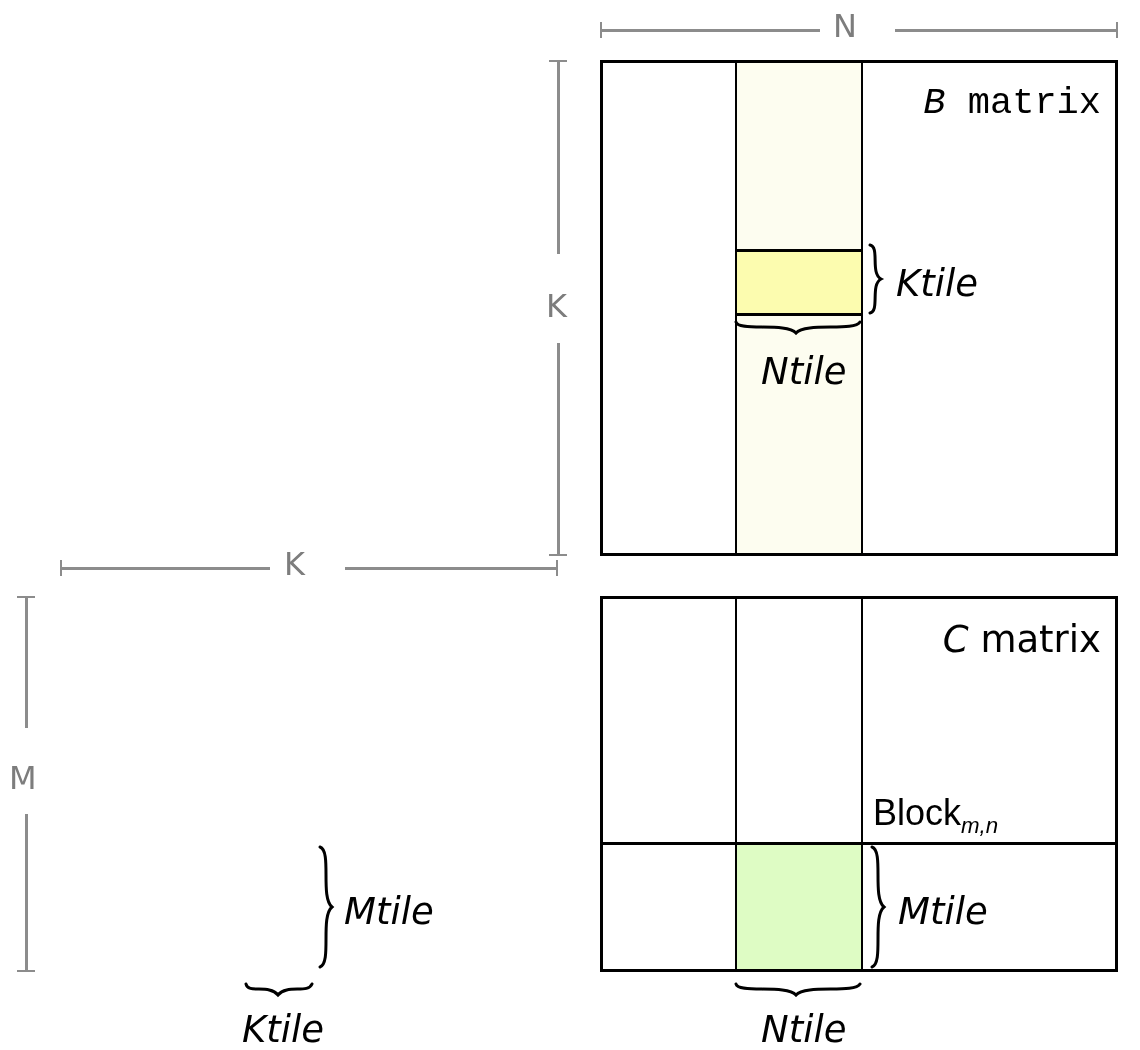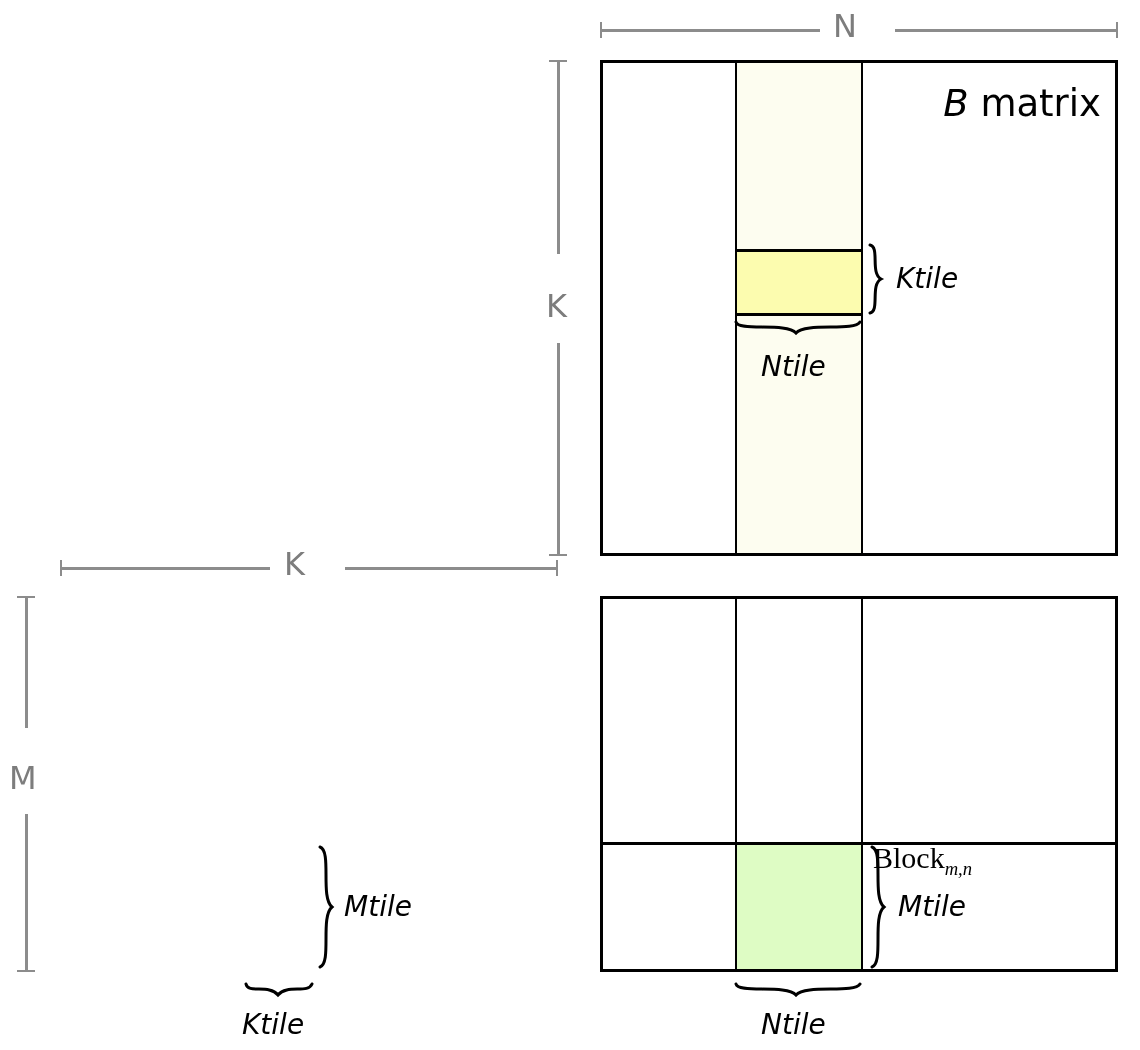--- a/index.html
+++ b/index.html
@@ -32,27 +32,26 @@
   .dim .cap{position:absolute;background:#8c8c8c;}
   .dim .lbl{
     position:absolute;color:#7d7d7d;font-size:32px;line-height:1;
     font-family:"DejaVu Sans","Liberation Sans",sans-serif;white-space:nowrap;
   }
 
   
   .brace{position:absolute;}
   .brace svg{display:block;overflow:visible;}
   .blabel{
-    position:absolute;font-style:italic;font-size:28px;line-height:1;white-space:nowrap;
+    position:absolute;font-style:italic;font-size:37px;line-height:1;white-space:nowrap;
     font-family:"DejaVu Sans","Liberation Sans",sans-serif;
   }
   .blocklbl{
-    position:absolute;font-size:30px;line-height:1;white-space:nowrap;
-    font-family:Liberation Serif, serif;
-    margin-top:48px;
+    position:absolute;font-size:36px;line-height:1;white-space:nowrap;
+    font-family:Liberation Sans, sans-serif;
   }
   .blocklbl sub{font-style:italic;font-size:0.62em;}
 </style>
 </head>
 <body>
 
 <div class="stage">
 
   <div class="dim" style="left:600px;top:10px;width:518px;height:34px;">
     <div class="cap" style="left:0px;top:12px;width:2px;height:16px;"></div>
@@ -72,21 +71,21 @@
 
   <div class="matrix" style="left:600px;top:60px;width:518px;height:496px;">
 
     <div class="fill" style="left:132px;top:0px;width:127px;height:490px;background:#fdfdf0;"></div>
 
     <div class="fill" style="left:132px;top:186px;width:127px;height:67px;background:#fcfcaf;border-top:3px solid #000;border-bottom:3px solid #000;"></div>
 
     <div class="vline" style="left:132px;top:0px;height:490px;"></div>
     <div class="vline" style="left:258px;top:0px;height:490px;"></div>
 
-    <div class="mtitle" style="right:14px;top:22px;">
+    <div class="mtitle" style="right:14px;top:22px;font-family:Liberation Mono, monospace;">
       <i>B</i><span> matrix</span>
     </div>
   </div>
 
   <div class="brace" style="left:866px;top:243px;width:26px;height:72px;">
     <svg width="26" height="72" viewBox="0 0 26 72">
       <path d="M4 2 C14 4, 4 30, 15 36 C4 42, 14 68, 4 70" fill="none" stroke="#000" stroke-width="3" stroke-linecap="round"></path>
     </svg>
   </div>
   <div class="blabel" style="left:896px;top:265px;">Ktile</div>
@@ -133,20 +132,23 @@
 
     <div class="fill" style="left:132px;top:244px;width:127px;height:126px;background:#defcc4;"></div>
 
     <div class="vthin" style="left:132px;top:0px;height:243px;"></div>
     <div class="vthin" style="left:258px;top:0px;height:243px;"></div>
     <div class="vthin" style="left:132px;top:244px;height:126px;"></div>
     <div class="vthin" style="left:258px;top:244px;height:126px;"></div>
 
     <div class="hline" style="left:0px;top:243px;width:512px;"></div>
 
+    <div class="mtitle" style="right:14px;top:22px;">
+      <i>C</i><span> matrix</span>
+    </div>
 
     <div class="blocklbl" style="left:270px;top:196px;">
       <span>Block</span><sub>m,n</sub>
     </div>
   </div>
 
   <div class="brace" style="left:868px;top:845px;width:26px;height:124px;">
     <svg width="26" height="124" viewBox="0 0 26 124">
       <path d="M4 2 C16 6, 4 52, 16 62 C4 72, 16 118, 4 122" fill="none" stroke="#000" stroke-width="3" stroke-linecap="round"></path>
     </svg>

